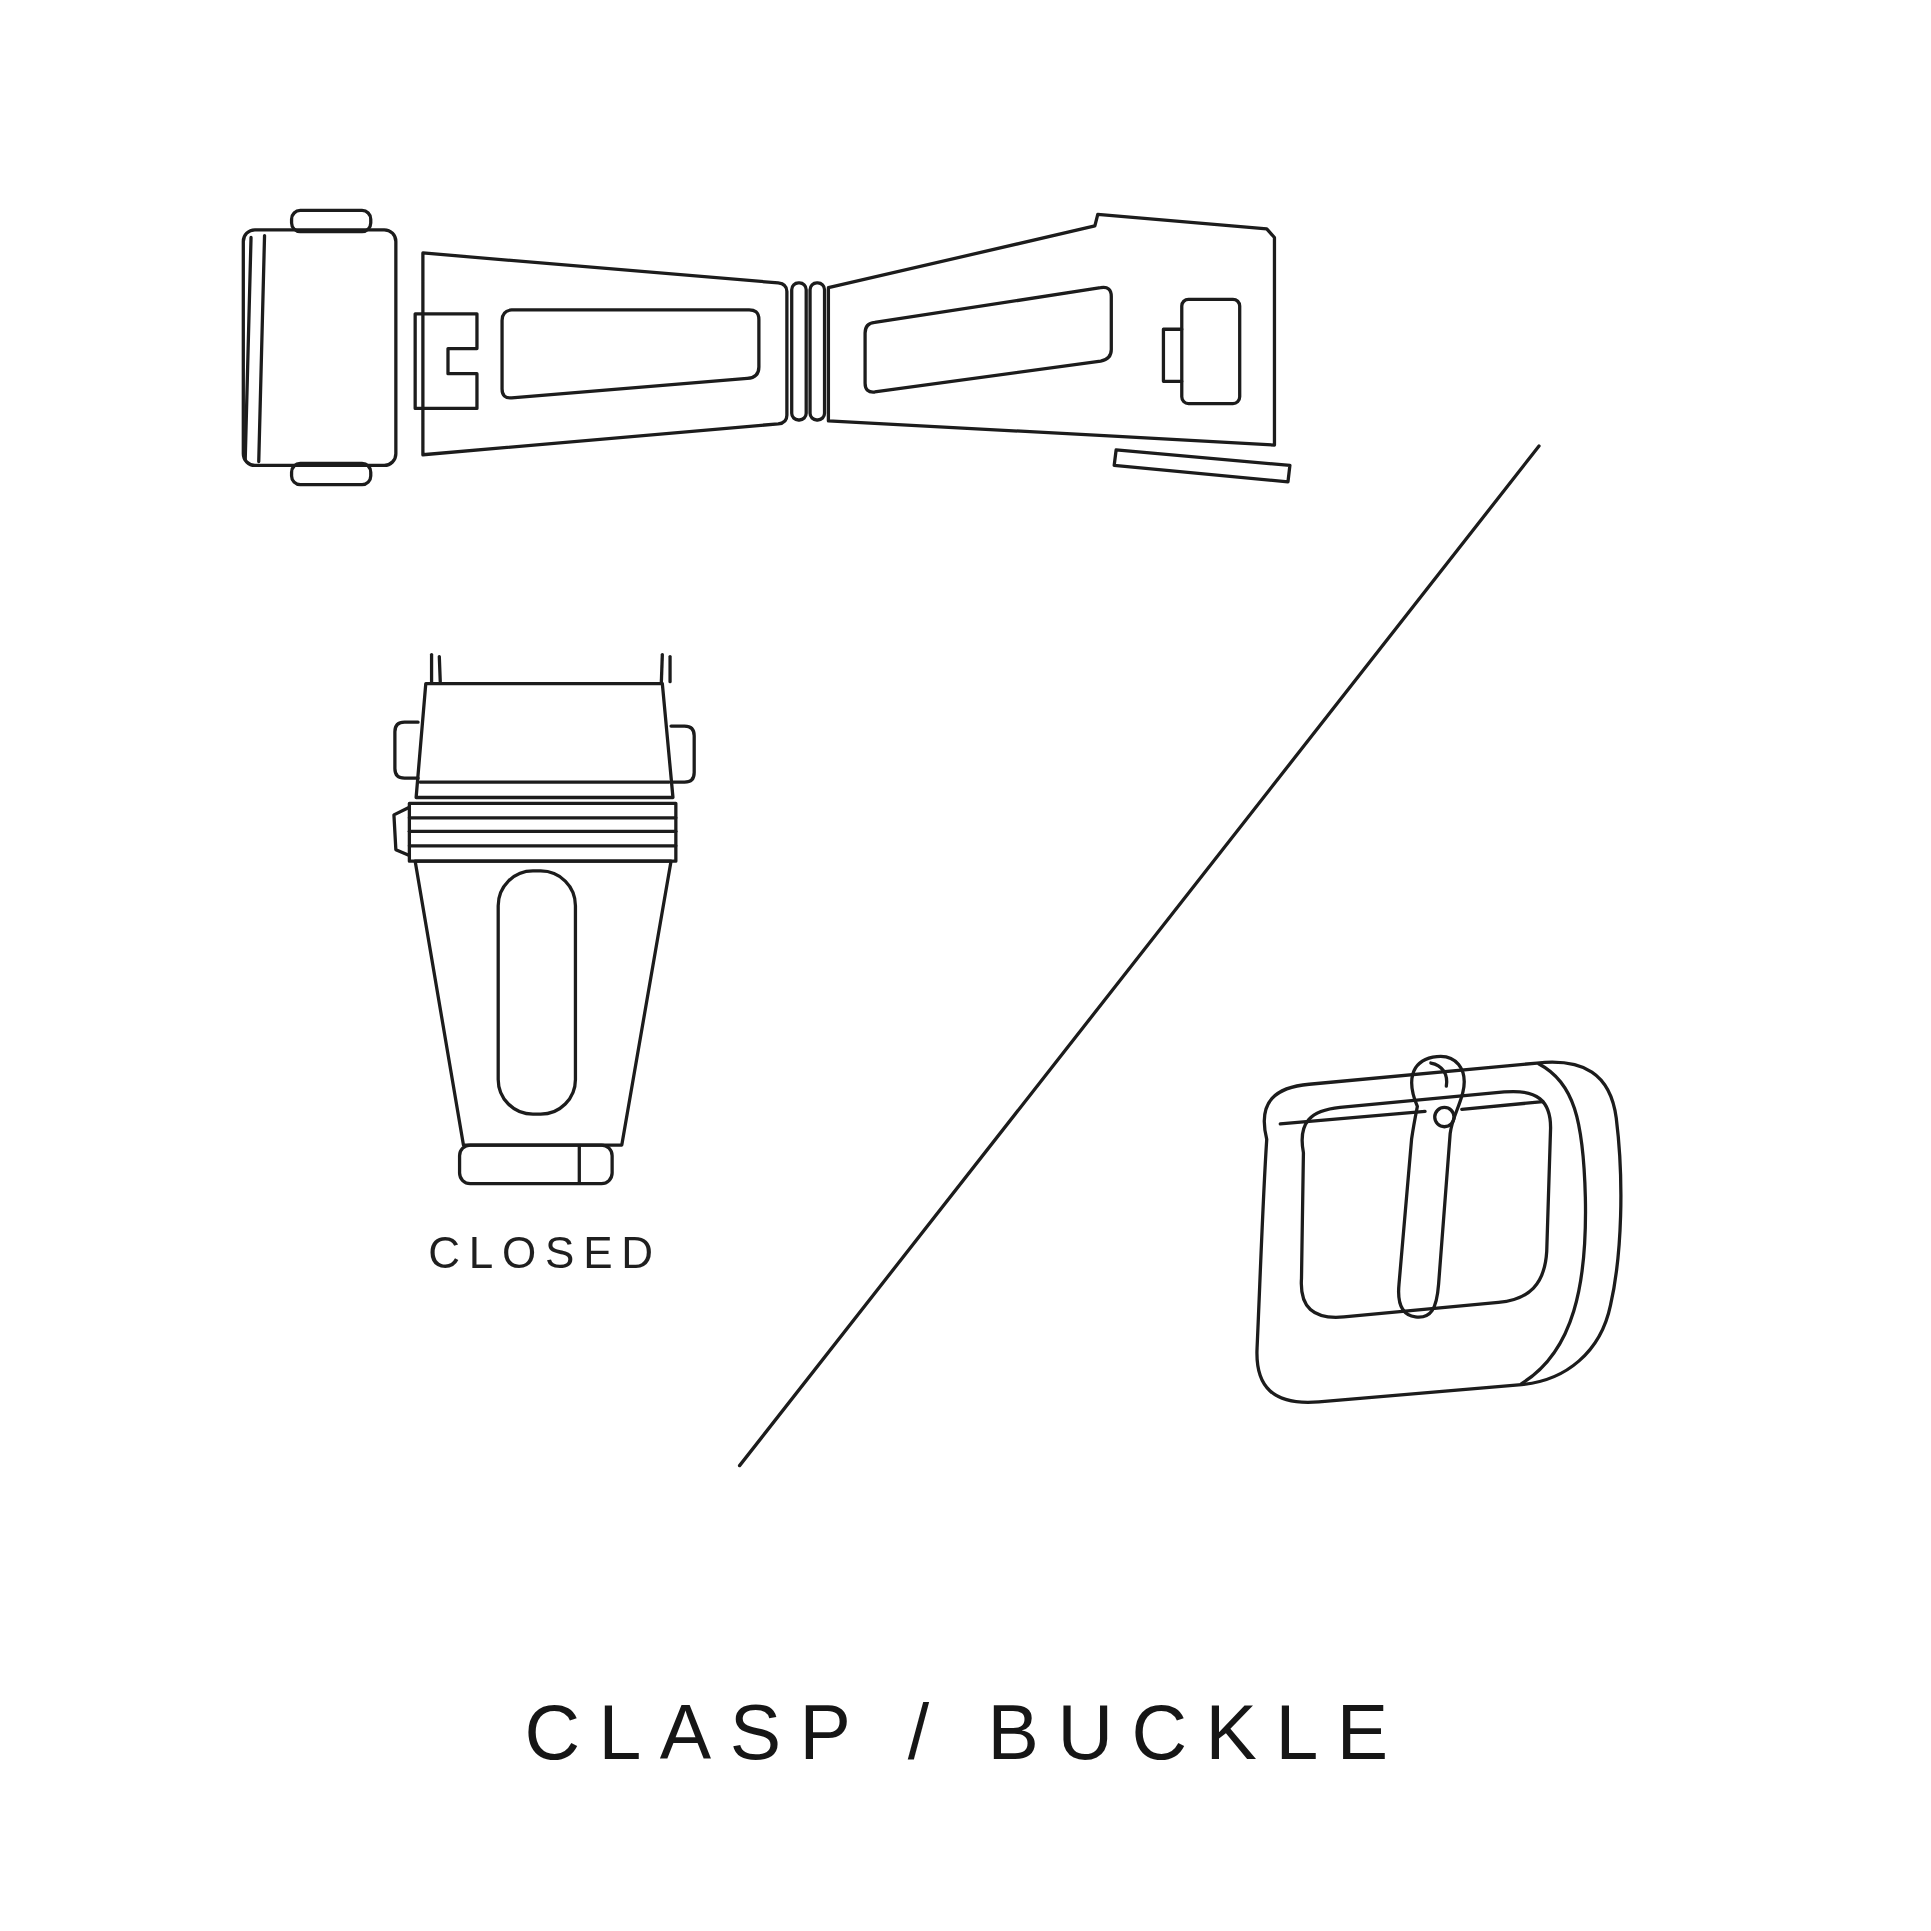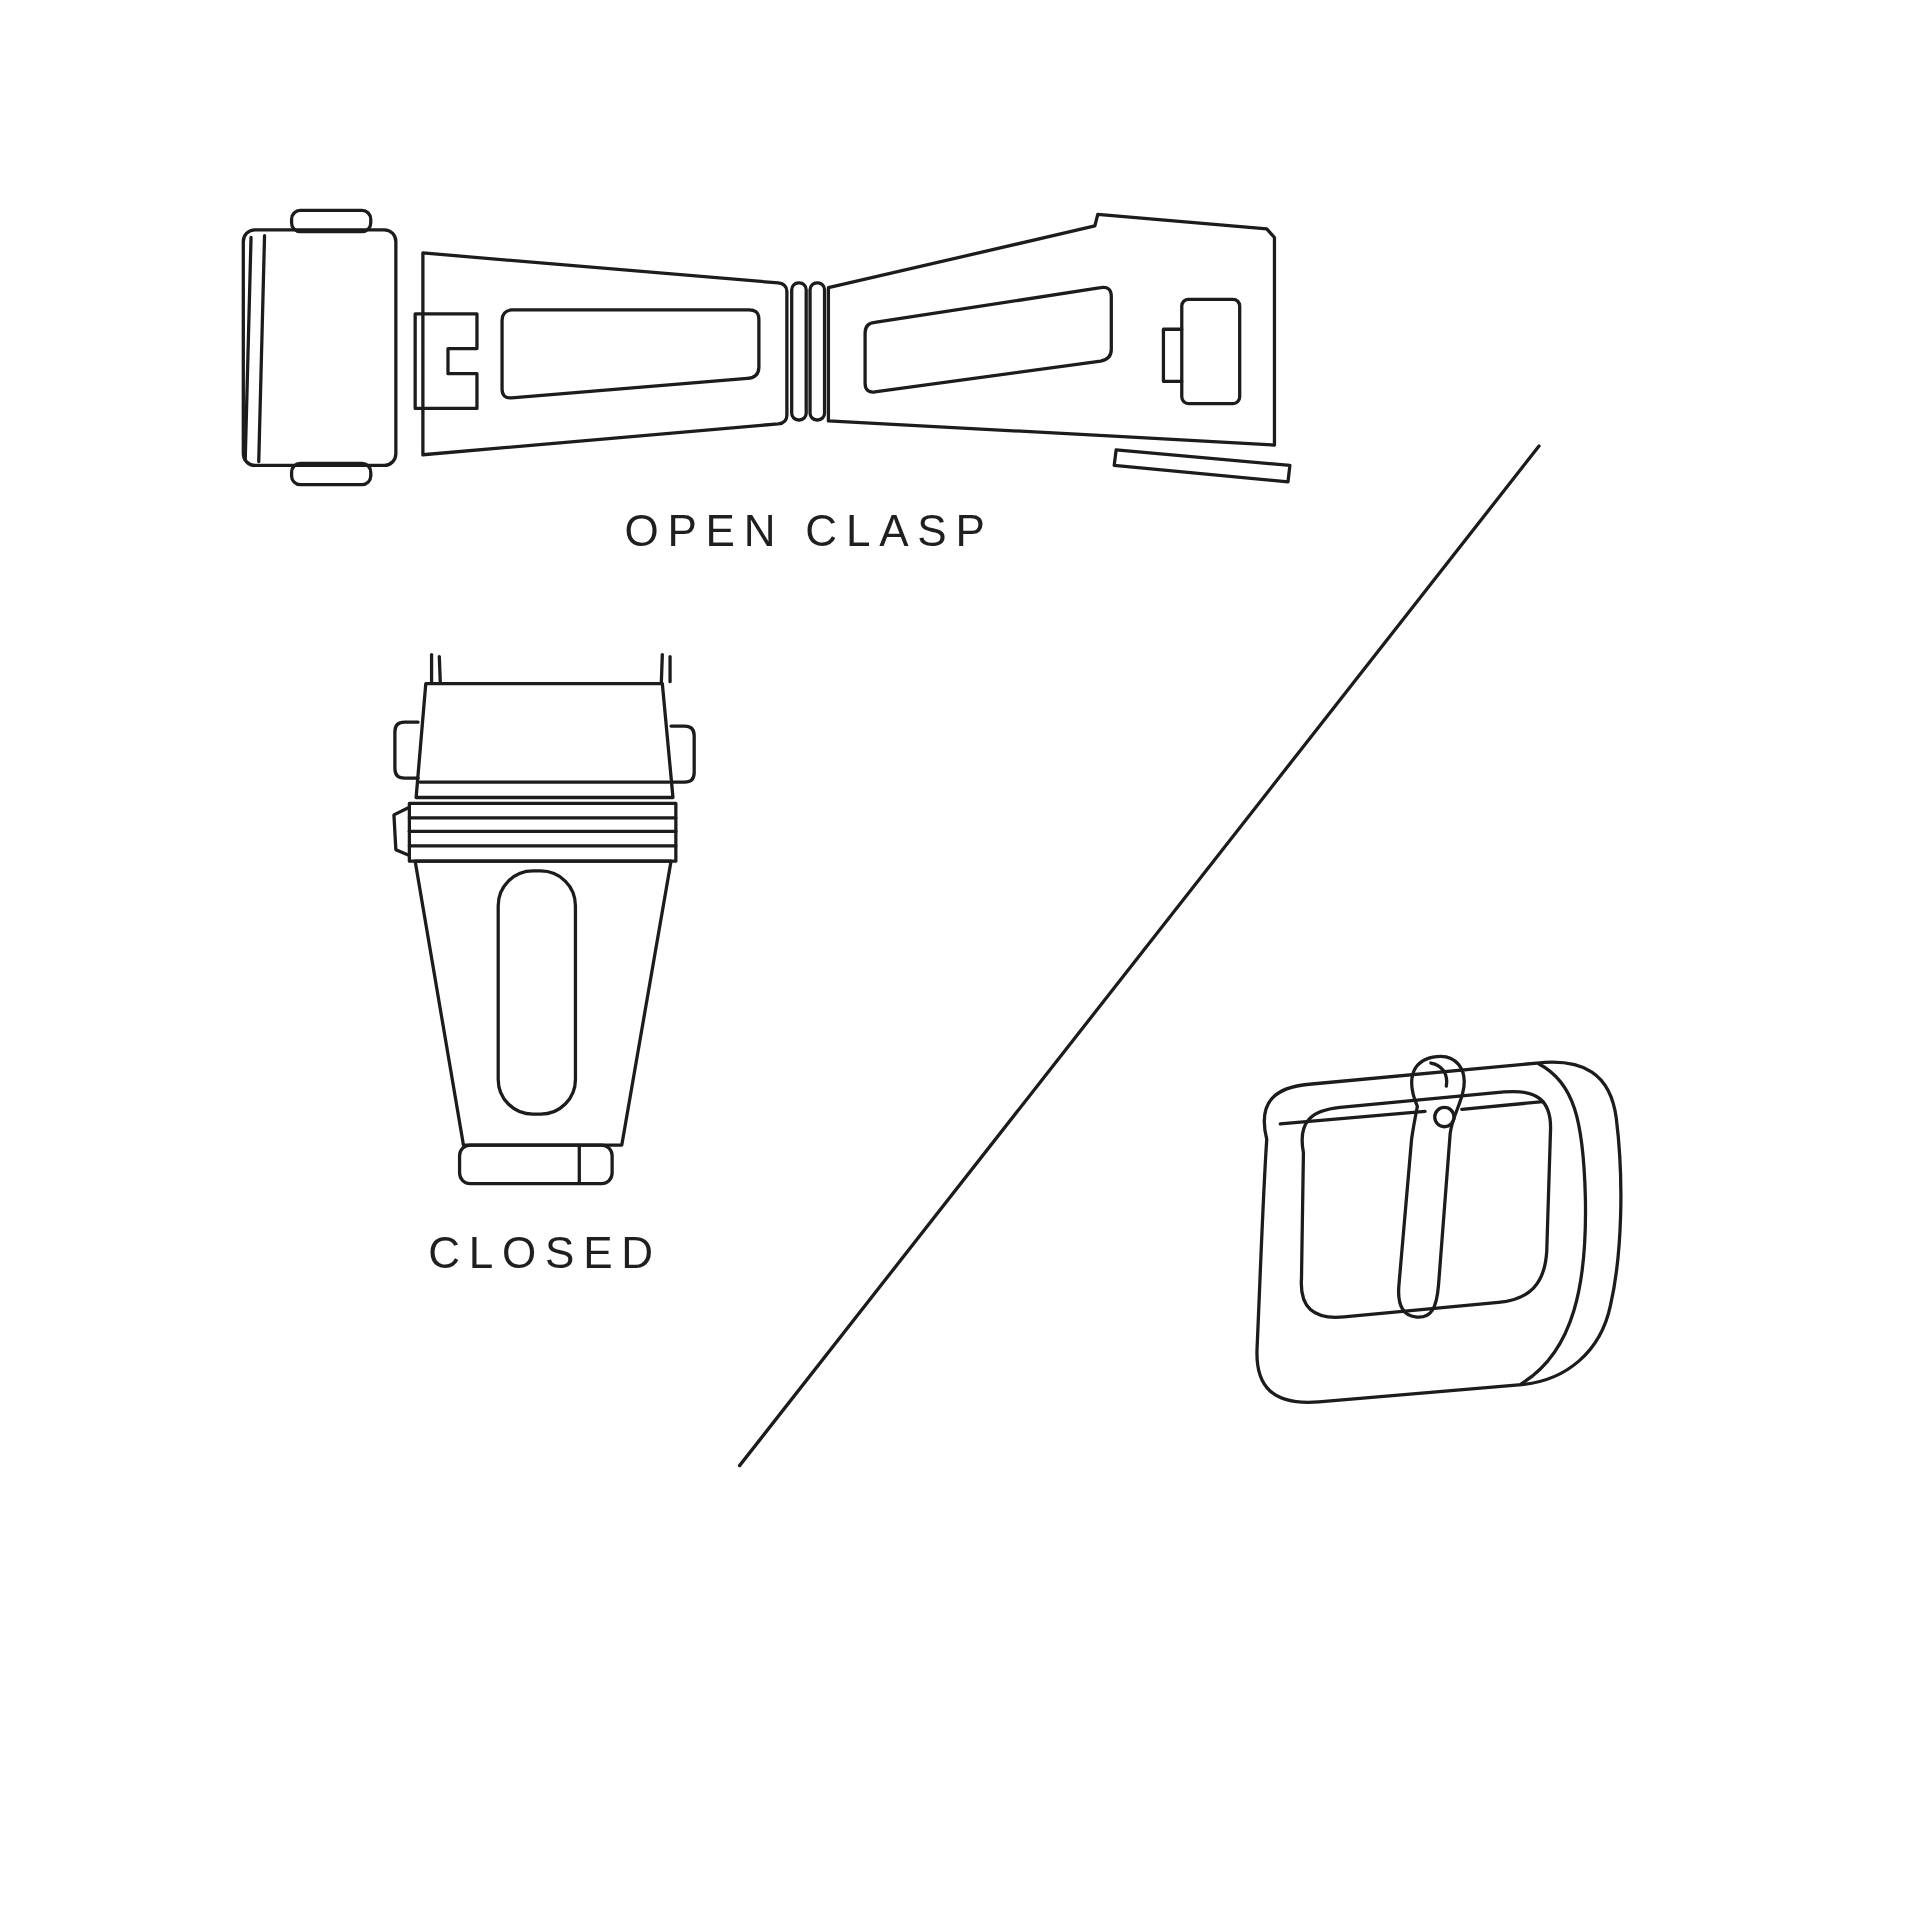--- a/index.html
+++ b/index.html
@@ -128,18 +128,18 @@
       <path d="M1514,1149 L1598,1141"></path>
       <circle cx="1496" cy="1157" r="10" fill="#ffffff"></circle>
 
       <path d="M1468,1146 C1457,1120 1461,1100 1484,1095 C1508,1090 1521,1108 1515,1132
                C1511,1148 1504,1158 1502,1174 L1490,1330 C1488,1356 1482,1366 1466,1364
                C1452,1362 1447,1350 1449,1330 L1462,1180 C1464,1166 1466,1156 1468,1146 Z" fill="#ffffff"></path>
       <path d="M1482,1101 C1494,1103 1500,1113 1498,1125"></path>
     </g>
   </svg>
 
-  <div class="caption caption-open">OPEN CLASP</div>
 
   <div class="caption caption-closed">CLOSED</div>
 
+  <div class="page-title">CLASP / BUCKLE</div>
 </div>
 
 
 </body></html>

